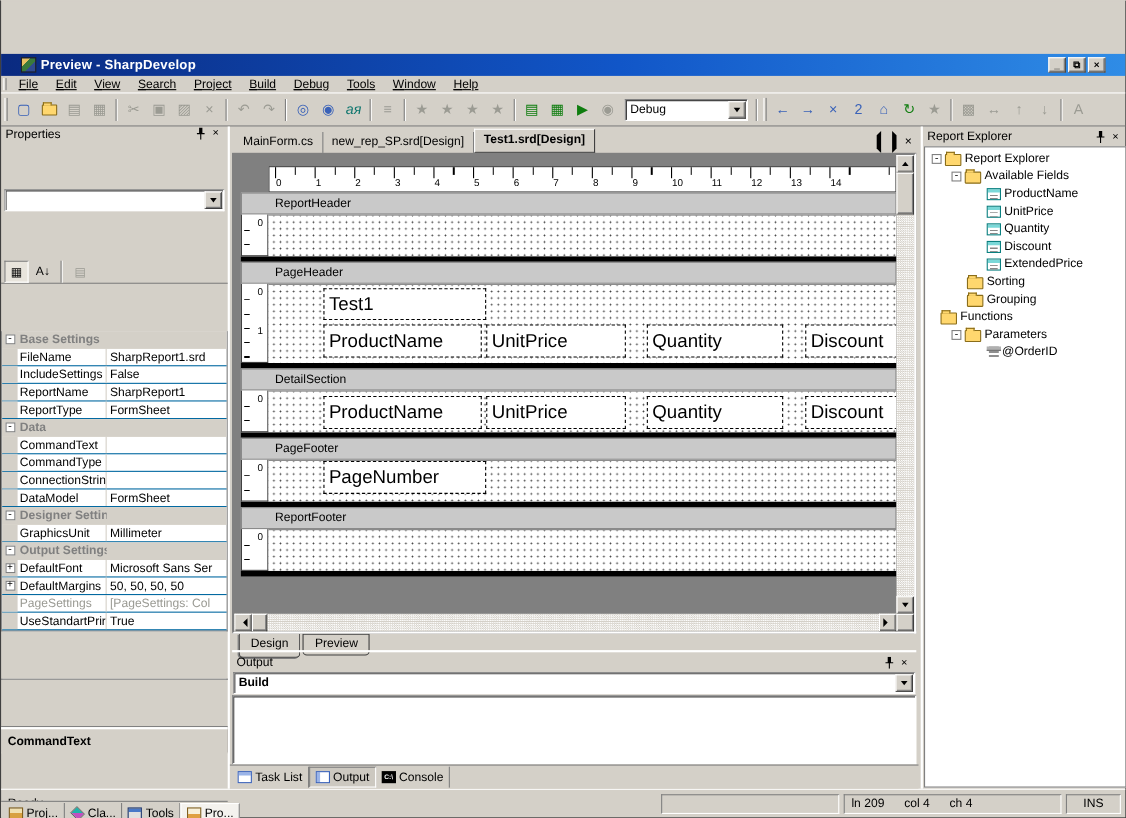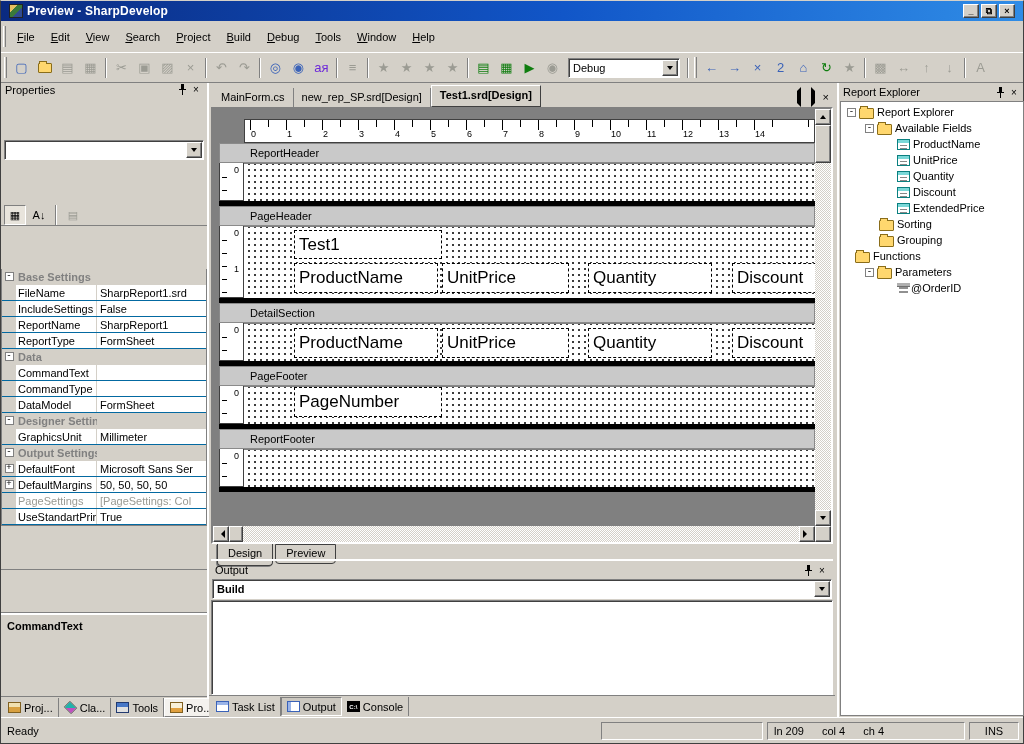--- a/index.html
+++ b/index.html
@@ -7,38 +7,38 @@
   body { font-family:"Liberation Sans", sans-serif; font-size:11px; color:#000; background:#d4d0c8; }
   .win { width:1024px; height:744px; display:flex; flex-direction:column; background:#d4d0c8;
          border:1px solid #404040; border-top:1px solid #d4d0c8; }
 
   
   .raised { border:1px solid; border-color:#ffffff #404040 #404040 #ffffff; box-shadow:inset -1px -1px 0 #808080; background:#d4d0c8; }
   .dither { background:repeating-conic-gradient(#ffffff 0% 25%, #d4d0c8 0% 50%) 0 0 / 2px 2px; }
 
   
   .titlebar { height:20px; background:linear-gradient(90deg,#0a2a80 0%,#1156c8 55%,#2f8ce6 100%);
-              display:flex; align-items:center; padding:0 8px; flex:0 0 auto; }
+              display:flex; align-items:center; padding:0 18px; flex:0 0 auto;margin-top:48px; }
   .appicon { width:14px; height:14px; margin-right:4px;
              background:linear-gradient(135deg,#e8c060 0 30%,#3a7a3a 30% 60%,#304a90 60% 100%); border:1px solid #222; }
   .title-text { color:#fff; font-weight:bold; font-size:12px; flex:1; letter-spacing:.2px; }
   .winbtn { width:16px; height:14px; margin-left:2px; display:flex; align-items:center; justify-content:center;
             font-size:9px; font-weight:bold; color:#000; }
   
-  .menubar { height:32px; display:flex; align-items:center; flex:0 0 auto; border-bottom:1px solid #fff; }
+  .menubar { height:16px; display:flex; align-items:center; flex:0 0 auto; border-bottom:1px solid #fff;text-decoration:underline; }
   .grip { width:3px; height:70%; border-left:1px solid #fff; border-right:1px solid #808080; margin:0 3px 0 2px; }
   .menu-item { padding:3px 8px; cursor:default; }
   .menu-item u { text-decoration:underline; }
 
   
   .toolbar { height:30px; display:flex; align-items:center; flex:0 0 auto; border-bottom:1px solid #808080; padding-left:1px; }
   .tbtn { width:23px; height:22px; display:flex; align-items:center; justify-content:center; font-size:13px; }
   .tsep { width:2px; height:20px; border-left:1px solid #808080; border-right:1px solid #fff; margin:0 3px; }
   .dis { color:#9b9b93; }
-  .blue { color:#3a62b8; } .green { color:#0f7d0f; } .red { color:#6d28d9; }
+  .blue { color:#3a62b8; } .green { color:#0f7d0f; } .red { color:#0f766e;font-style:italic; }
   .combo { height:20px; background:#fff; border:1px solid; border-color:#808080 #fff #fff #808080;
            box-shadow:inset 1px 1px 0 #404040; display:flex; align-items:center; position:relative; }
   .combo .cval { flex:1; padding:0 4px; }
   .combo .cbtn { width:16px; height:16px; margin:1px; background:#d4d0c8; border:1px solid;
                  border-color:#fff #404040 #404040 #fff; box-shadow:inset -1px -1px 0 #808080;
                  display:flex; align-items:center; justify-content:center; }
   .tri-dn { width:0; height:0; border:3px solid transparent; border-top:4px solid #000; margin-top:3px; }
   .tri-up2 { width:0; height:0; border:3px solid transparent; border-bottom:4px solid #000; margin-bottom:3px; }
   .tri-l { width:0; height:0; border:4px solid transparent; border-right:4px solid #000; margin-right:3px; }
   .tri-r { width:0; height:0; border:4px solid transparent; border-left:4px solid #000; margin-left:3px; }
@@ -310,20 +310,25 @@
             <span class="pname">CommandText</span>
             <span class="pval"></span>
           </div>
         <div class="prow">
             <span class="lstrip"></span>
             <span class="pname">CommandType</span>
             <span class="pval"></span>
           </div>
         <div class="prow">
             <span class="lstrip"></span>
+            <span class="pname">ConnectionStrin</span>
+            <span class="pval"></span>
+          </div>
+        <div class="prow">
+            <span class="lstrip"></span>
             <span class="pname">DataModel</span>
             <span class="pval b">FormSheet</span>
           </div>
         <div class="prow cat">
             <span class="lstrip">
               <span class="ebox">-</span>
             </span>
             <span class="pname">Designer Settings</span>
           </div>
         <div class="prow">

